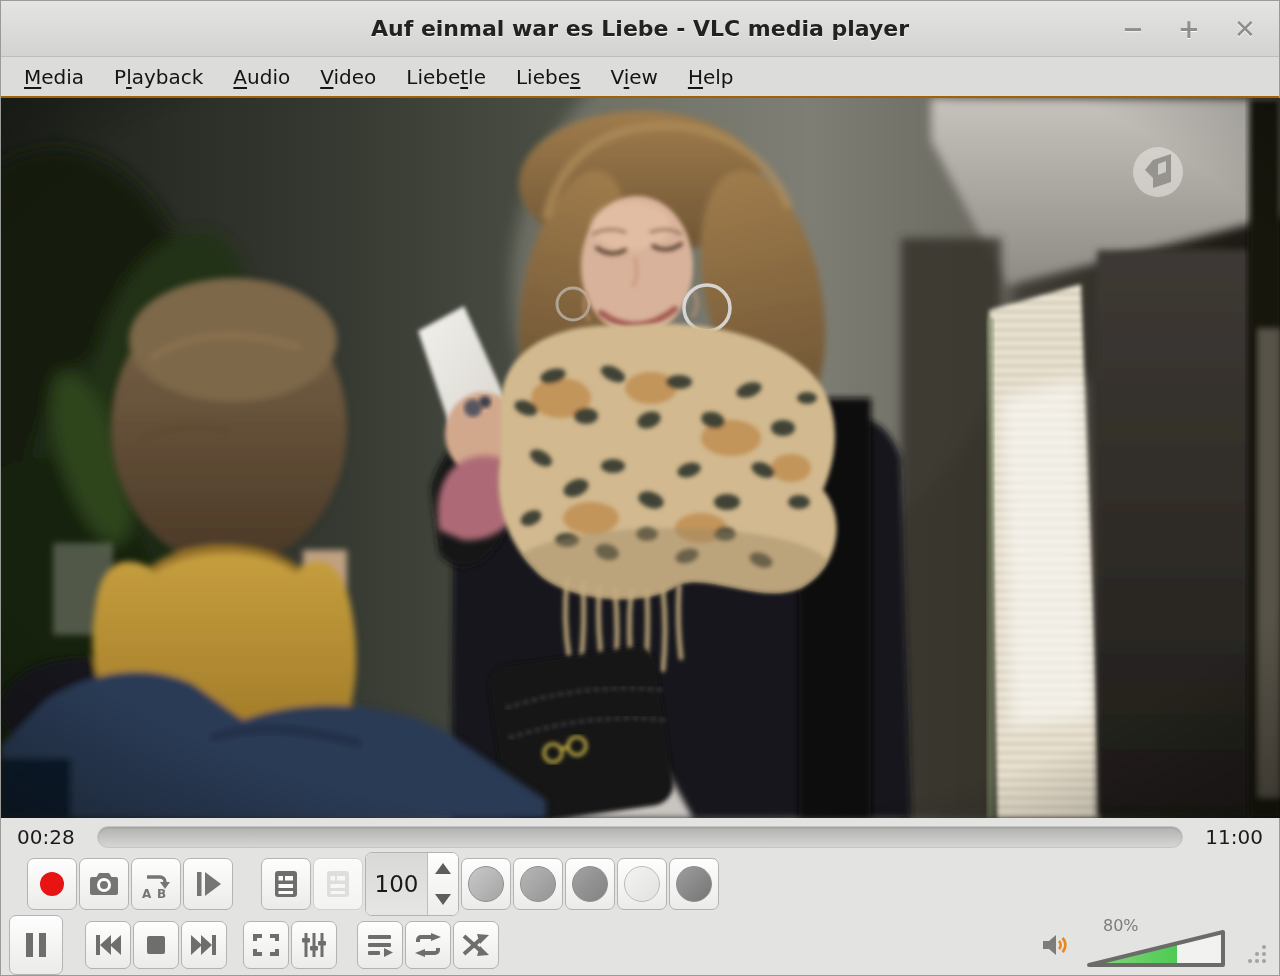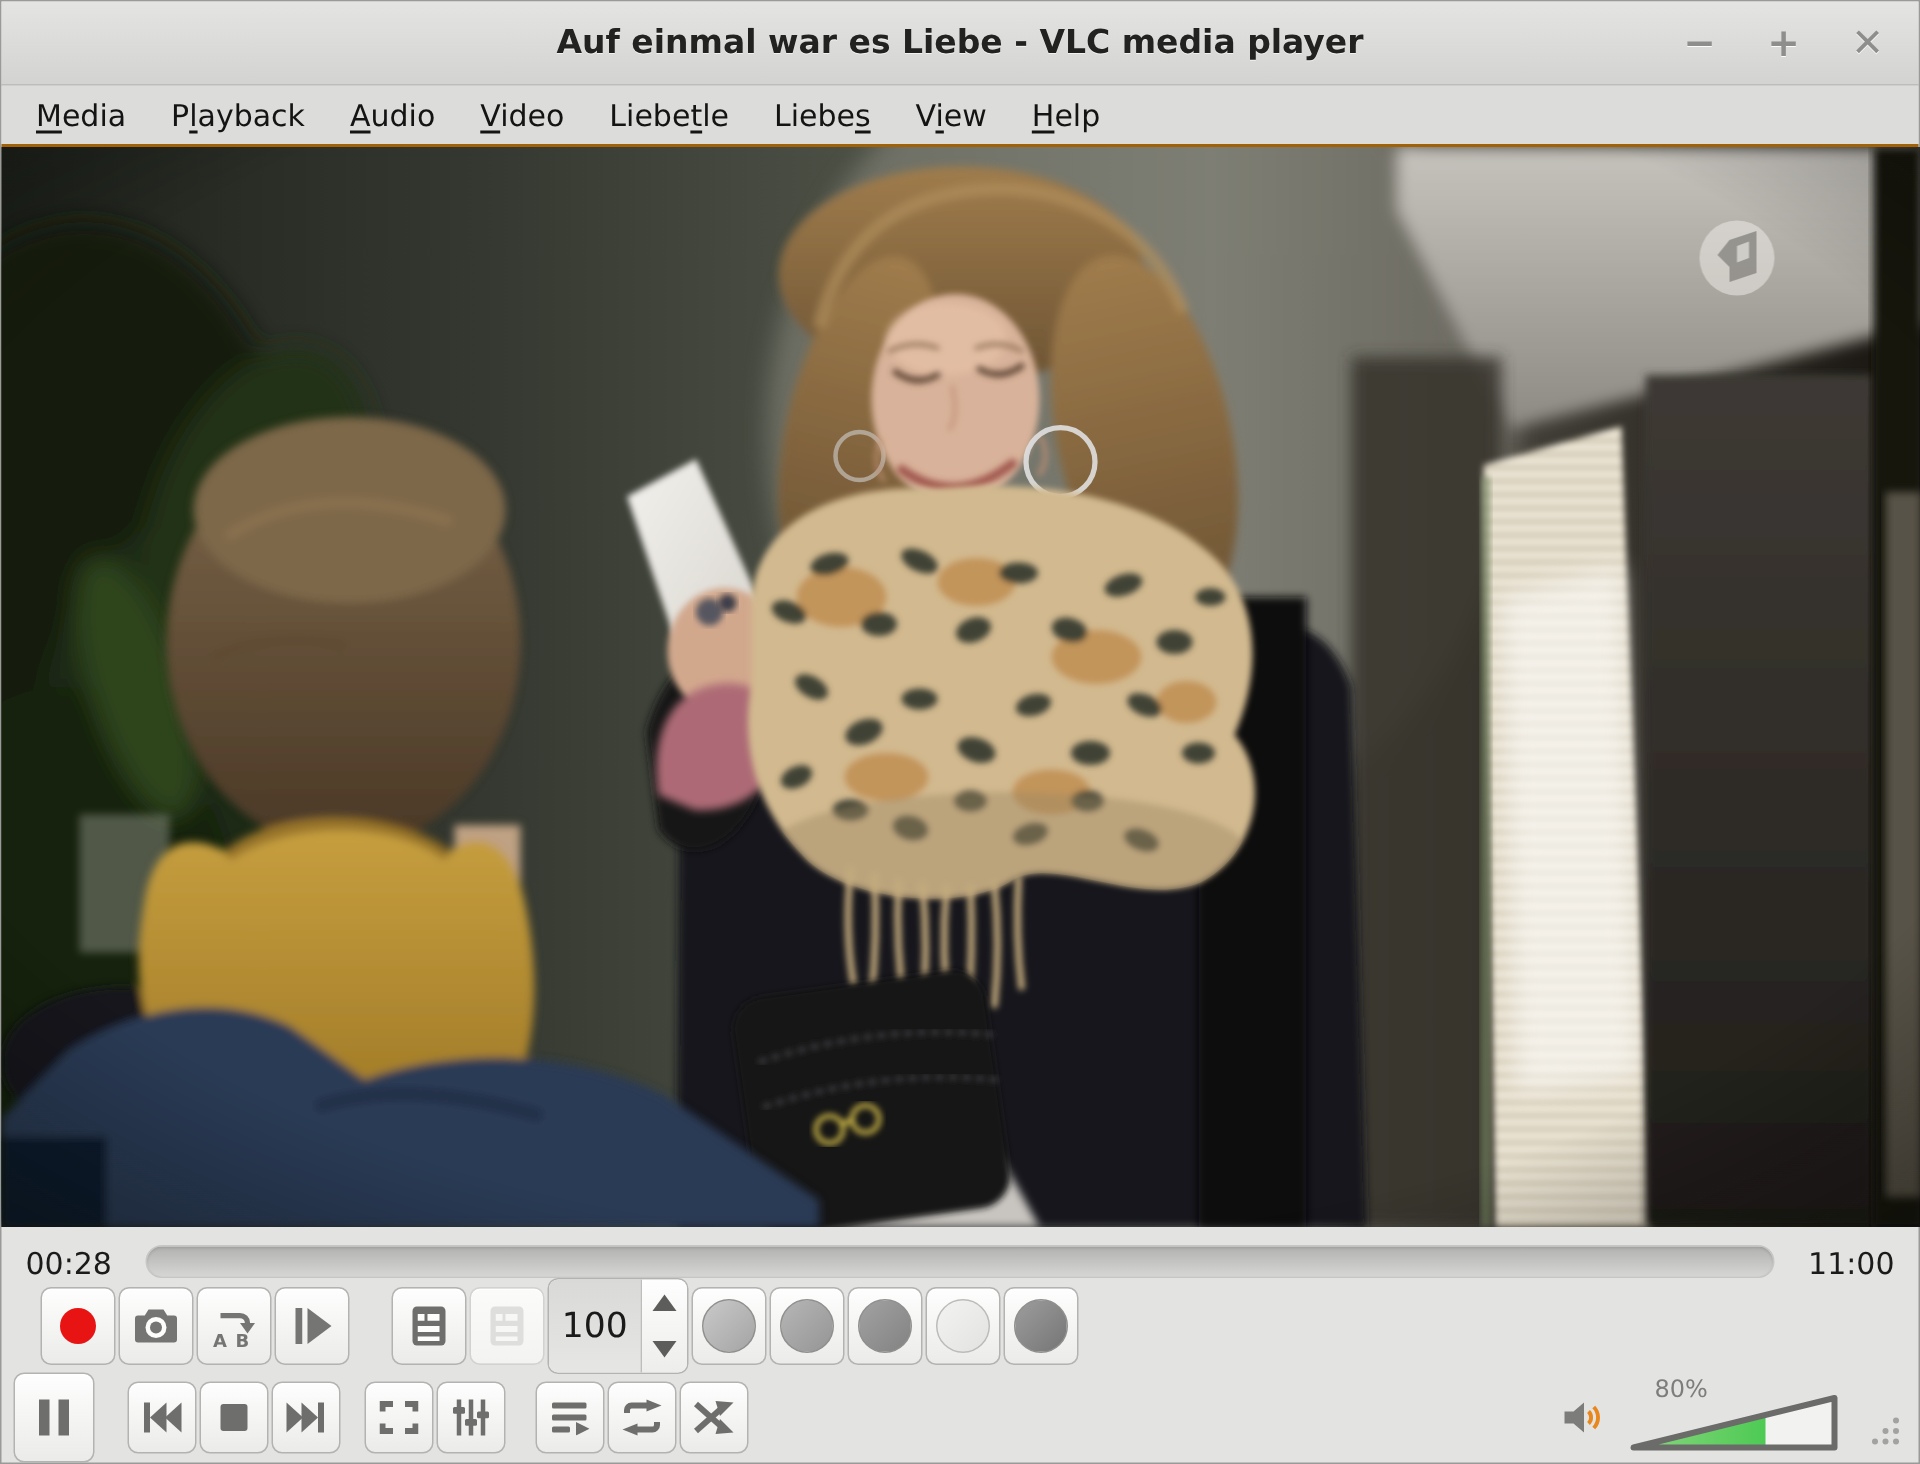--- a/index.html
+++ b/index.html
@@ -25,21 +25,21 @@
   .menubar { height:41px; flex:0 0 41px; background:#dcdcda; border-bottom:2px solid #a16207;
              display:flex; align-items:center; padding-left:8px; }
   .menu-item { padding:6px 15px; font-size:20px; color:#141414; }
   .menu-item .mn { text-decoration:underline; text-underline-offset:3px; }
 
   
   .video-area { height:720px; flex:0 0 720px; background:#1c1d18; position:relative; }
   .video-area svg { display:block; }
 
   
-  .seek-row { height:38px; flex:0 0 38px; display:flex; align-items:flex-start; padding:12px 16px; }
+  .seek-row { height:38px; flex:0 0 38px; display:flex; align-items:center; padding:12px 16px; }
   .time { font-size:20px; color:#1b1b1b; min-width:64px; }
   .time.right { text-align:right; }
   .seek-slider { flex:1; margin:0 16px; height:22px; border-radius:11px;
                  background:linear-gradient(#b1b1af,#d6d6d4);
                  border:1px solid #c6c6c4; box-shadow:inset 0 1px 2px rgba(0,0,0,.12); }
 
   
   .toolbar-row { display:flex; align-items:center; }
   .row1 { height:56px; flex:0 0 56px; padding-left:26px; }
   .row2 { height:66px; flex:0 0 66px; padding-left:8px; padding-right:4px; }

